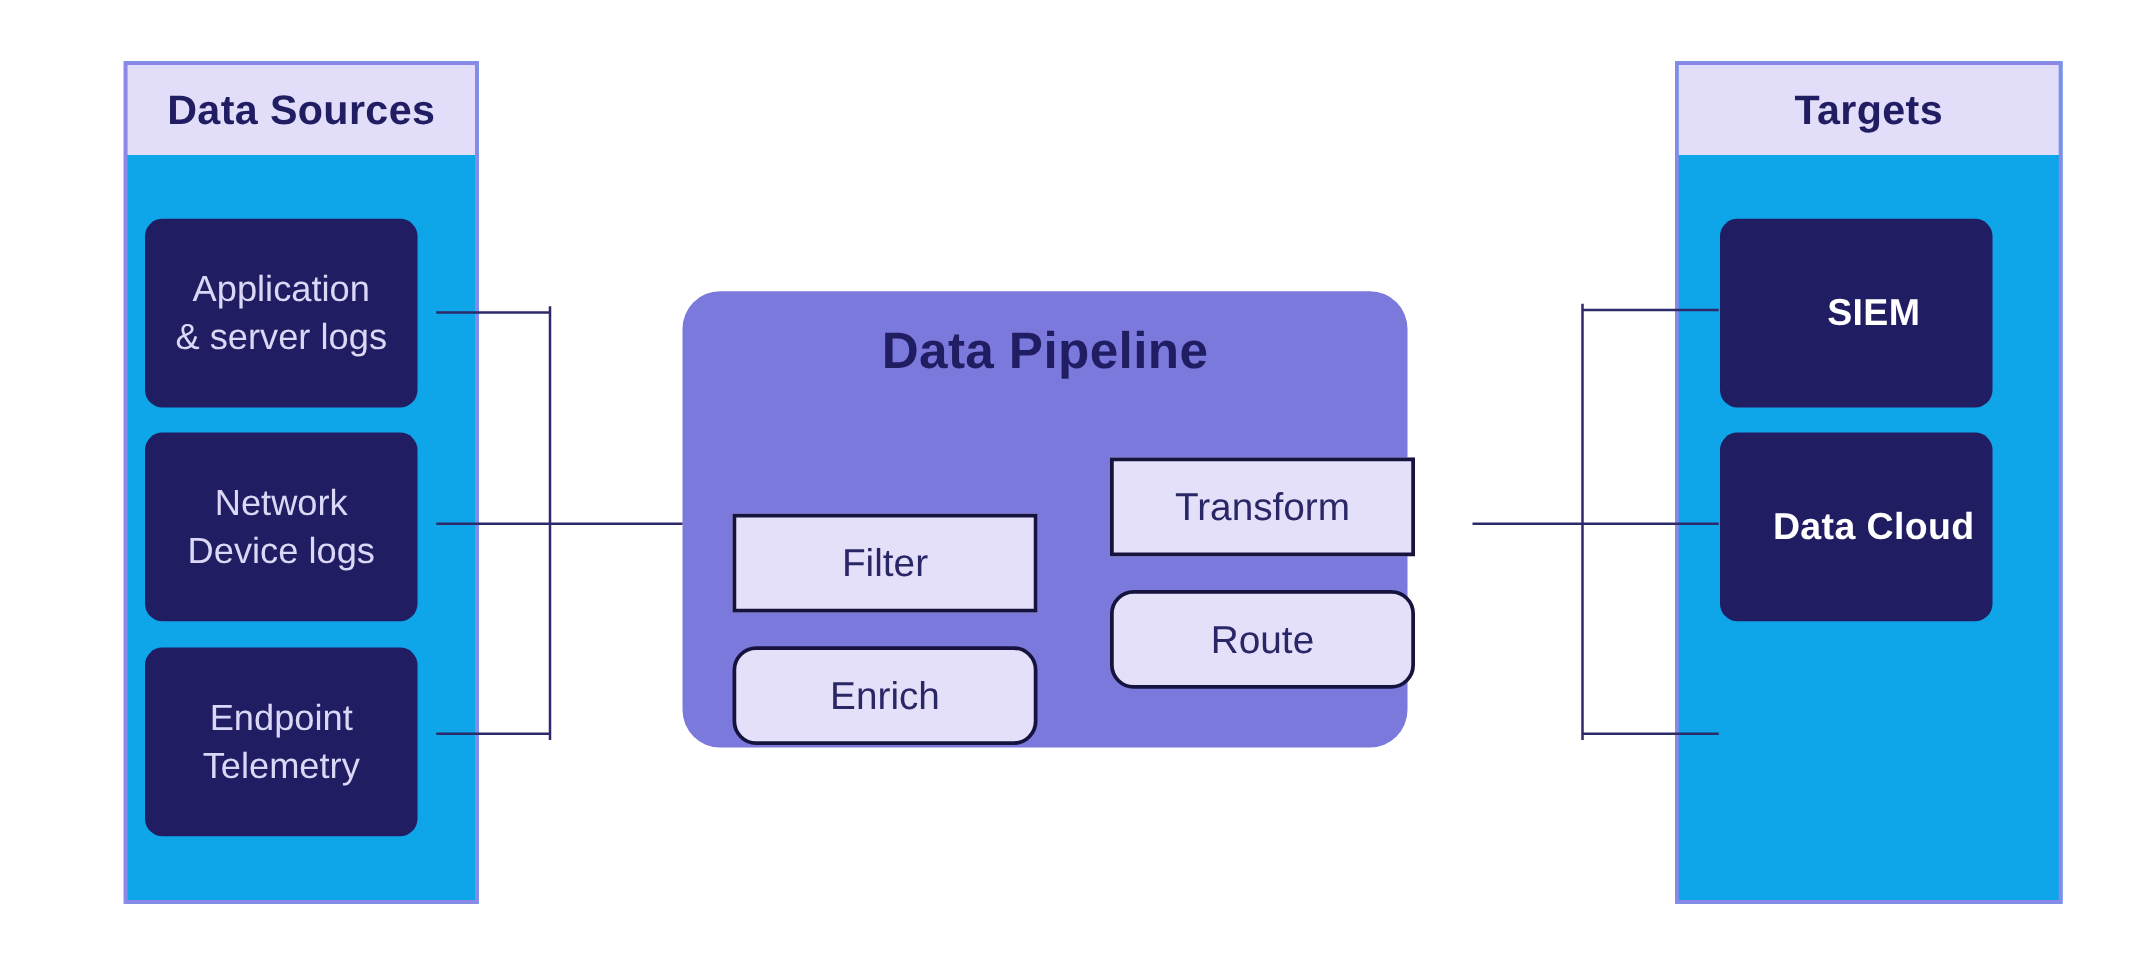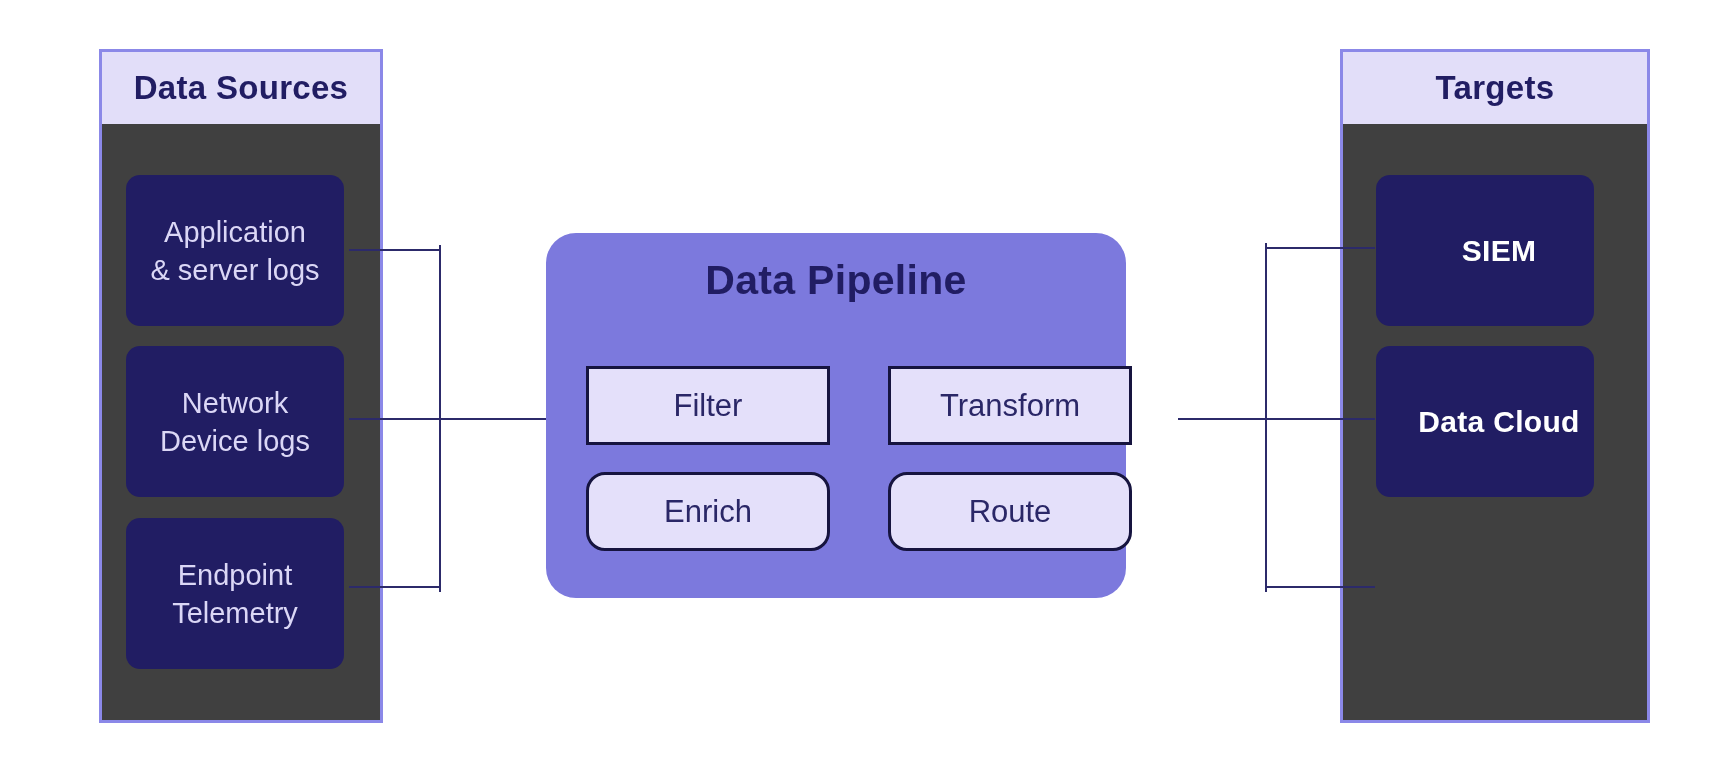--- a/index.html
+++ b/index.html
@@ -26,21 +26,21 @@
     height: 783px;
     background: var(--canvas-bg);
     overflow: hidden;
   }
 
   
   .panel {
     position: absolute;
     top: 49px;
     height: 674px;
-    background: #404040;
+    background: #0ea5e9;
     border: 3px solid var(--panel-border);
   }
   .panel.sources { left: 99px;  width: 284px; }
   .panel.targets { left: 1340px; width: 310px; }
 
   .panel-header {
     position: absolute;
     left: 0; right: 0; top: 0;
     height: 72px;
     background: var(--header-bg);
@@ -58,21 +58,21 @@
     width: 218px;
     height: 151px;
     border-radius: 14px;
     background: var(--navy-box);
     display: flex;
     align-items: center;
     justify-content: center;
     text-align: center;
     white-space: pre-line;
   }
-  .panel.sources .node { left: 24px; }
+  .panel.sources .node { left: 14px; }
   .panel.targets .node { left: 33px; padding-left: 28px; }
   .node.row-0 { top: 123px; }
   .node.row-1 { top: 294px; }
   .node.row-2 { top: 466px; }
 
   .source-node {
     color: var(--source-text);
     font-size: 29px;
     line-height: 38px;
     font-weight: normal;
@@ -106,21 +106,21 @@
     position: absolute;
     width: 244px; height: 79px;
     background: var(--stage-bg);
     border: 3px solid var(--stage-border);
     color: var(--stage-text);
     font-size: 31px;
     display: flex;
     align-items: center;
     justify-content: center;
   }
-  .stage.c0 { left: 40px; }
+  .stage.c0 { left: 40px; margin-top: 45px; }
   .stage.c1 { left: 342px; text-align: center; }
   .stage.r0 { top: 133px; }
   .stage.r1 { top: 239px; border-radius: 19px; }
 
   
   .connectors {
     position: absolute;
     left: 0; top: 0;
     width: 1719px; height: 783px;
     pointer-events: none;

